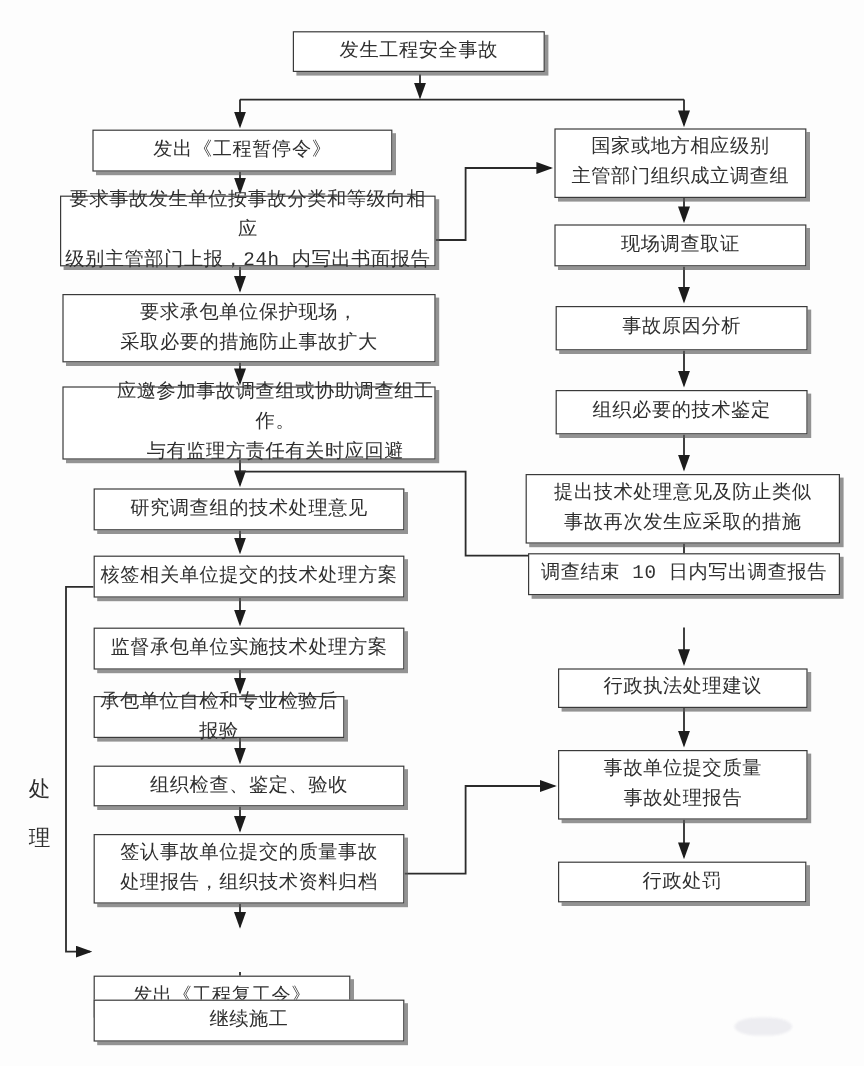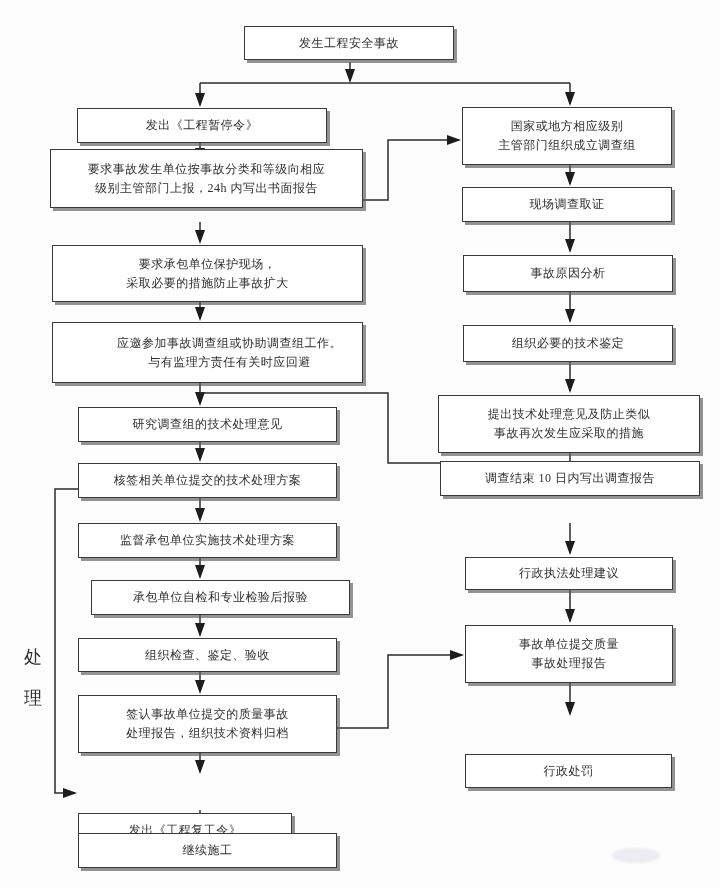--- a/index.html
+++ b/index.html
@@ -25,28 +25,29 @@
     stroke: var(--line-color, #2b2b2b);
     stroke-width: 1.5;
   }
   .node {
     position: absolute;
     box-sizing: border-box;
     background: #ffffff;
     border: 1.5px solid var(--box-border, #3a3a3a);
     box-shadow: 3px 3px 0 rgba(90,90,90,0.65);
     color: var(--text-color, #2f2f2f);
-    font-size: 12px;
+    font-size: 16px;
     line-height: 1.55;
     letter-spacing: 0.5px;
     display: flex;
     align-items: center;
     justify-content: center;
     text-align: center;
     white-space: pre-line;
+    font-family: Liberation Mono, monospace;
   }
   .side-label {
     position: absolute;
     left: 20px;
     top: 637px;
     width: 26px;
     color: var(--text-color, #2f2f2f);
     font-size: 18px;
     line-height: 41px;
     text-align: center;
@@ -99,47 +100,47 @@
       <polyline points="570,362 570,391" marker-end="url(#arrowhead)"></polyline>
       <polyline points="570,453 570,484" marker-end="url(#arrowhead)"></polyline>
       <polyline points="570,523 570,553" marker-end="url(#arrowhead)"></polyline>
       <polyline points="570,590 570,621" marker-end="url(#arrowhead)"></polyline>
       <polyline points="570,683 570,714" marker-end="url(#arrowhead)"></polyline>
     </svg>
 
   <div id="nodes-layer">
       <div class="node" style="left: 244px; top: 26px; width: 210px; height: 34px;">发生工程安全事故</div>
       <div class="node" style="left: 77px; top: 108px; width: 250px; height: 35px;">发出《工程暂停令》</div>
-      <div class="node" style="left: 50px; top: 149px; width: 313px; height: 59px;">要求事故发生单位按事故分类和等级向相应
+      <div class="node" style="left: 50px; top: 163px; width: 313px; height: 59px;">要求事故发生单位按事故分类和等级向相应
 级别主管部门上报，24h 内写出书面报告</div>
       <div class="node" style="left: 52px; top: 245px; width: 311px; height: 57px;">要求承包单位保护现场，
 采取必要的措施防止事故扩大</div>
       <div class="node" style="left: 52px; top: 322px; width: 311px; height: 61px; padding-left: 44px;">应邀参加事故调查组或协助调查组工作。
 与有监理方责任有关时应回避</div>
       <div class="node" style="left: 78px; top: 407px; width: 259px; height: 35px;">研究调查组的技术处理意见</div>
       <div class="node" style="left: 78px; top: 463px; width: 259px; height: 35px;">核签相关单位提交的技术处理方案</div>
       <div class="node" style="left: 78px; top: 523px; width: 259px; height: 35px;">监督承包单位实施技术处理方案</div>
-      <div class="node" style="left: 91px; top: 580px; width: 259px; height: 35px;">承包单位自检和专业检验后报验</div>
+      <div class="node" style="left: 78px; top: 580px; width: 209px; height: 35px;">承包单位自检和专业检验后报验</div>
       <div class="node" style="left: 78px; top: 638px; width: 259px; height: 34px;">组织检查、鉴定、验收</div>
       <div class="node" style="left: 78px; top: 695px; width: 259px; height: 58px;">签认事故单位提交的质量事故
 处理报告，组织技术资料归档</div>
       <div class="node" style="left: 78px; top: 813px; width: 214px; height: 35px;">发出《工程复工令》</div>
       <div class="node" style="left: 78px; top: 833px; width: 259px; height: 35px;">继续施工</div>
       <div class="node" style="left: 462px; top: 107px; width: 210px; height: 58px;">国家或地方相应级别
 主管部门组织成立调查组</div>
       <div class="node" style="left: 462px; top: 187px; width: 210px; height: 35px;">现场调查取证</div>
       <div class="node" style="left: 463px; top: 255px; width: 210px; height: 37px;">事故原因分析</div>
       <div class="node" style="left: 463px; top: 325px; width: 210px; height: 37px;">组织必要的技术鉴定</div>
       <div class="node" style="left: 438px; top: 395px; width: 262px; height: 58px;">提出技术处理意见及防止类似
 事故再次发生应采取的措施</div>
       <div class="node" style="left: 440px; top: 461px; width: 260px; height: 35px;">调查结束 10 日内写出调查报告</div>
       <div class="node" style="left: 465px; top: 557px; width: 208px; height: 33px;">行政执法处理建议</div>
       <div class="node" style="left: 465px; top: 625px; width: 208px; height: 58px;">事故单位提交质量
 事故处理报告</div>
-      <div class="node" style="left: 465px; top: 718px; width: 207px; height: 34px; margin-top: 36px;">行政处罚</div>
+      <div class="node" style="left: 465px; top: 718px; width: 207px; height: 34px;">行政处罚</div>
     </div>
 
   <div class="side-label">处
 理</div>
 
   <div class="watermark"></div>
 
 </div>
 
 </body></html>

